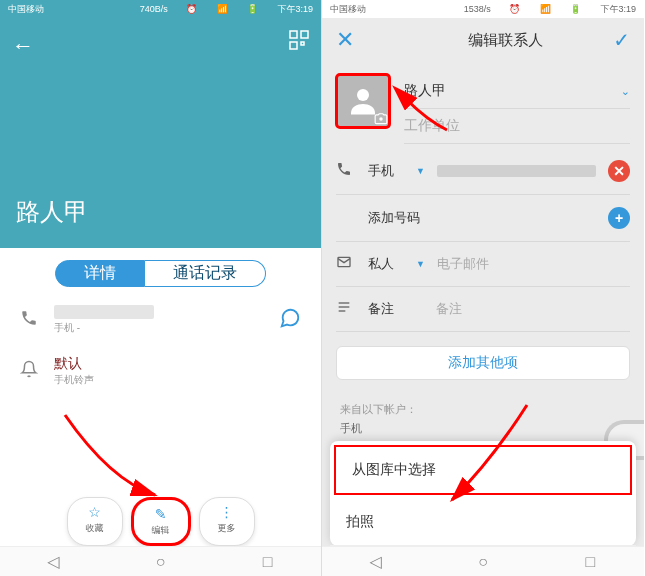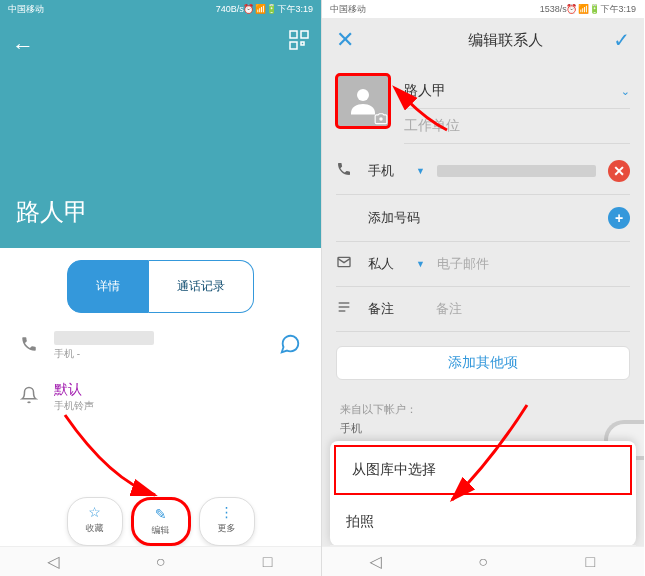--- a/index.html
+++ b/index.html
@@ -4,30 +4,30 @@
   <style>
     * { margin: 0; padding: 0; box-sizing: border-box; font-family: -apple-system, sans-serif; }
     body { background: #fff; width: 645px; height: 576px; display: flex; position: relative; }
     .phone { width: 322px; height: 576px; position: relative; overflow: hidden; }
     .phone-left { border-right: 1px solid #ddd; }
     
     
     .status-bar { height: 18px; background: #fff; display: flex; align-items: center; justify-content: space-between; padding: 0 8px; font-size: 9px; color: #666; }
     .phone-left .status-bar { background: #46a8b8; color: #fff; }
     .status-left { display: flex; gap: 4px; align-items: center; }
-    .status-right { display: flex; gap: 0; align-items: center; }
+    .status-right { display: flex; gap: 19px; align-items: center; }
     
     
     .contact-header { background: #46a8b8; height: 230px; position: relative; color: #fff; }
     .back-btn { position: absolute; top: 12px; left: 12px; font-size: 22px; }
     .qr-icon { position: absolute; top: 12px; right: 12px; width: 20px; height: 20px; }
     .contact-name { position: absolute; bottom: 20px; left: 16px; font-size: 24px; }
     
     .tabs { display: flex; justify-content: center; padding: 12px 0 8px; gap: 0; }
-    .tab { padding: 17px 28px; font-size: 12px; border: 1px solid #3498db; }
+    .tab { padding: 2px 28px; font-size: 16px; border: 1px solid #3498db; }
     .tab-active { background: #3498db; color: #fff; border-radius: 14px 0 0 14px; }
     .tab-inactive { color: #0c4a6e; border-radius: 0 14px 14px 0; border-left: none; text-align: right; }
     
     .info-row { display: flex; align-items: center; padding: 10px 20px; gap: 14px; }
     .info-icon { width: 20px; color: #888; }
     .info-content { flex: 1; }
     .info-sub { font-size: 10px; color: #999; }
     .info-main { height: 14px; background: #e5e5e5; width: 100px; border-radius: 2px; margin-bottom: 2px; }
     .chat-icon { color: #3498db; font-size: 20px; }
     
@@ -131,21 +131,21 @@
     </div>
   </div>
 
   <div class="info-row">
     <div class="info-icon">
       <svg width="18" height="18" viewBox="0 0 24 24" fill="none" stroke="#888" stroke-width="2">
           <path d="M18 8A6 6 0 006 8c0 7-3 9-3 9h18s-3-2-3-9M13.7 21a2 2 0 01-3.4 0"></path>
         </svg>
     </div>
     <div class="info-content">
-      <div style="font-size:14px;color:#a21caf">默认</div>
+      <div style="font-size:14px;color:#7f1d1d">默认</div>
       <div class="info-sub">手机铃声</div>
     </div>
   </div>
 
   <div class="action-bar">
     <div class="action-btn">
       <span class="action-btn-icon">☆</span>
       <span class="action-btn-label">收藏</span>
     </div>
     <div class="action-btn action-highlight">

